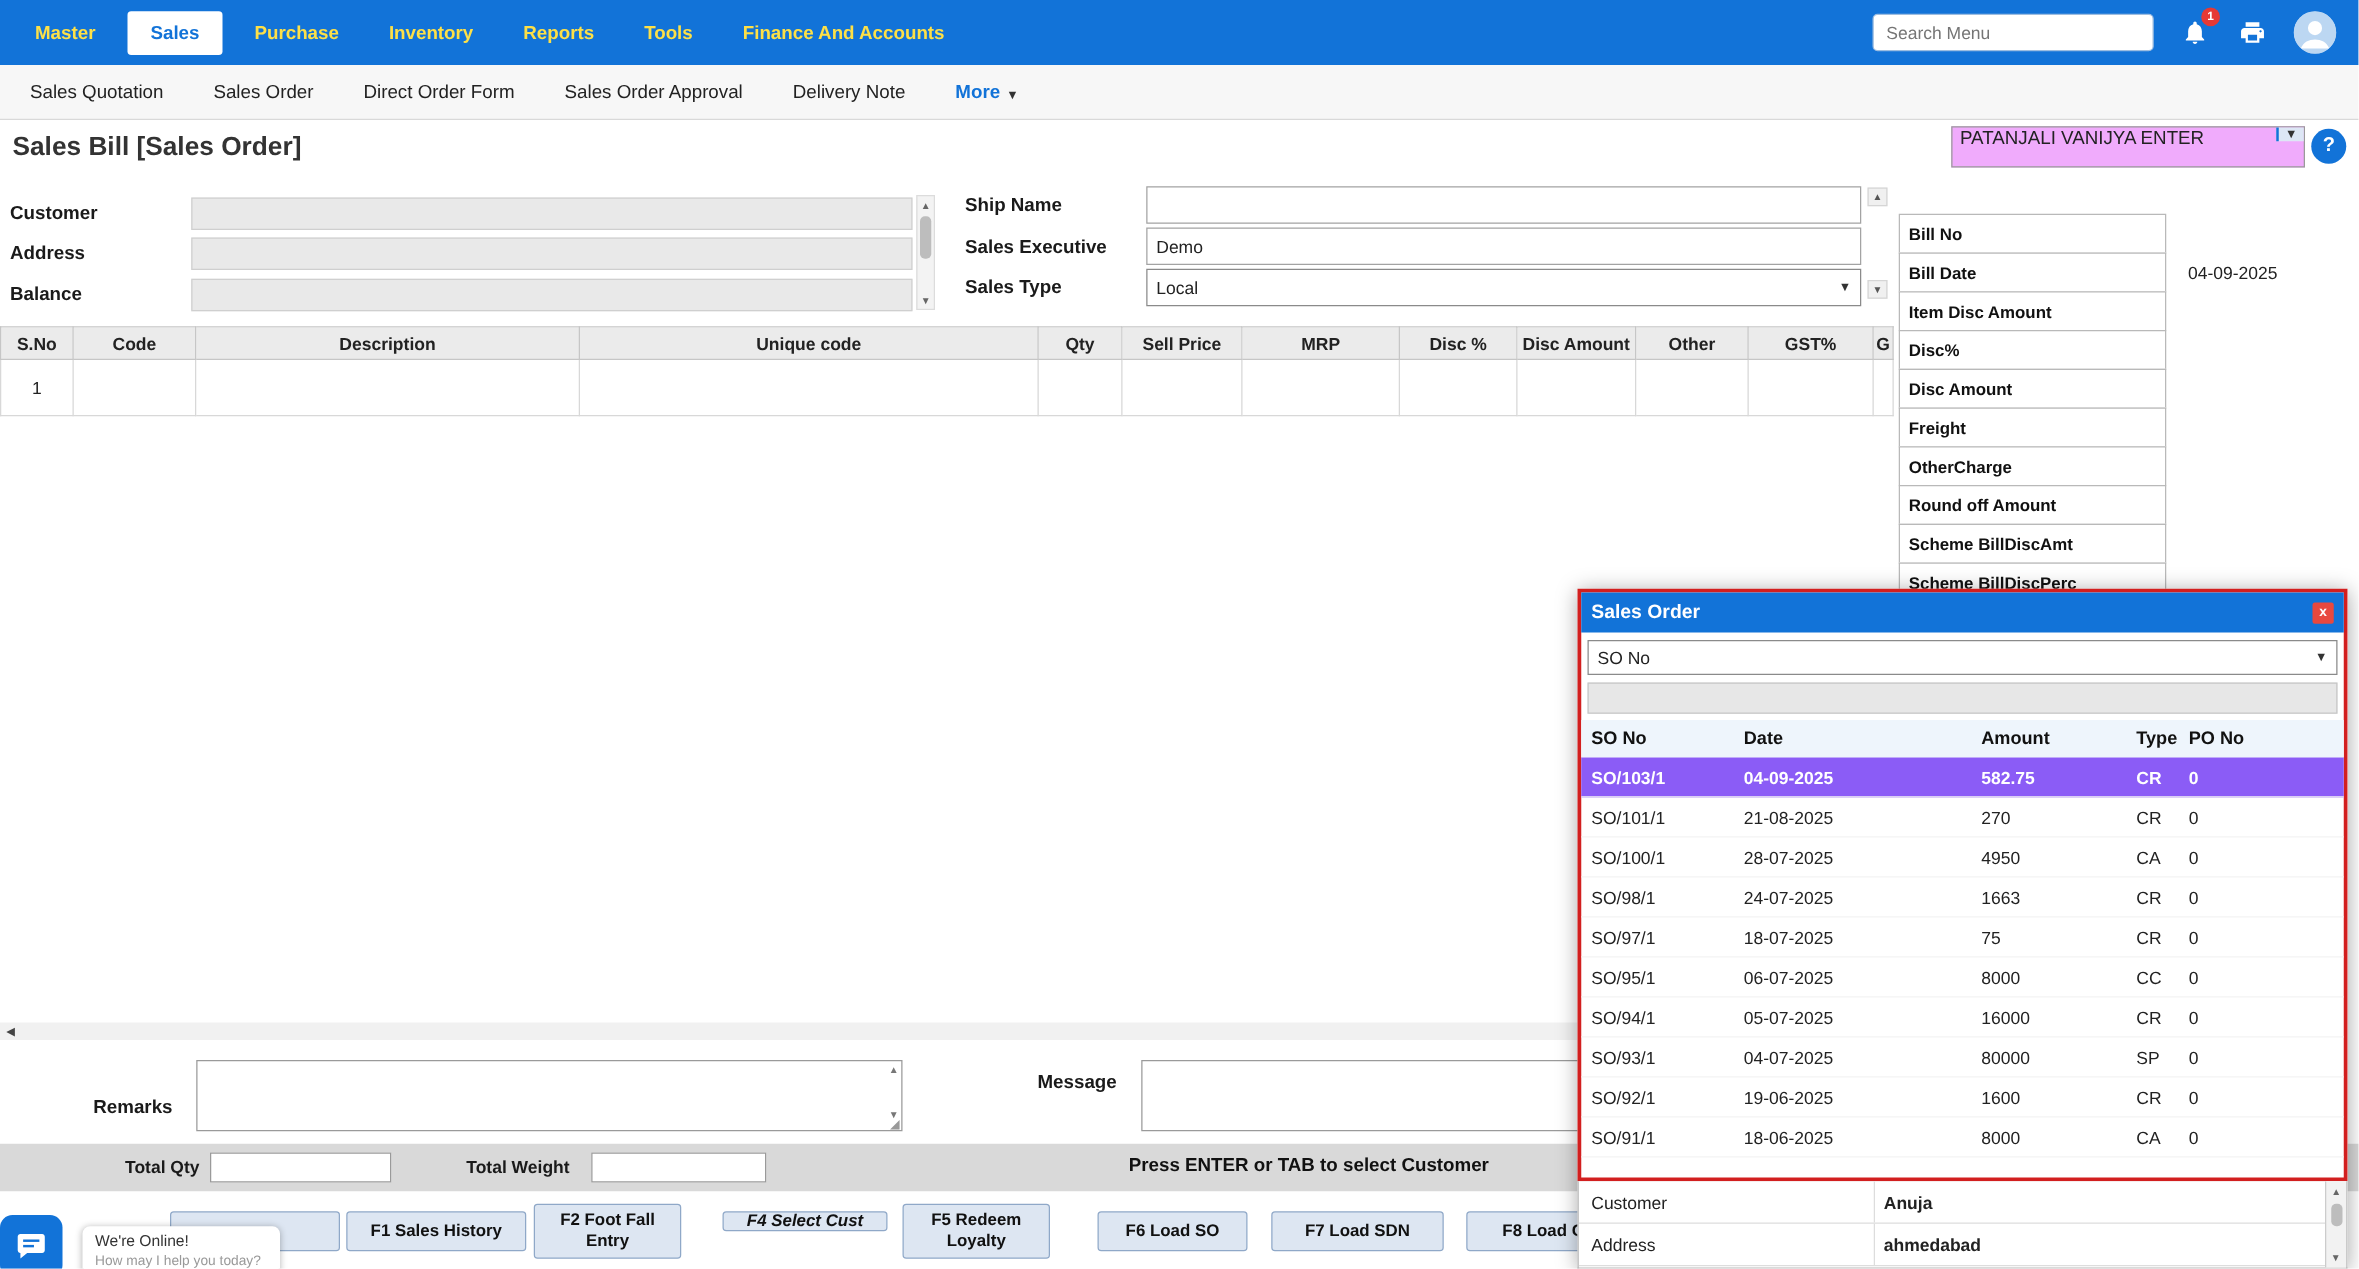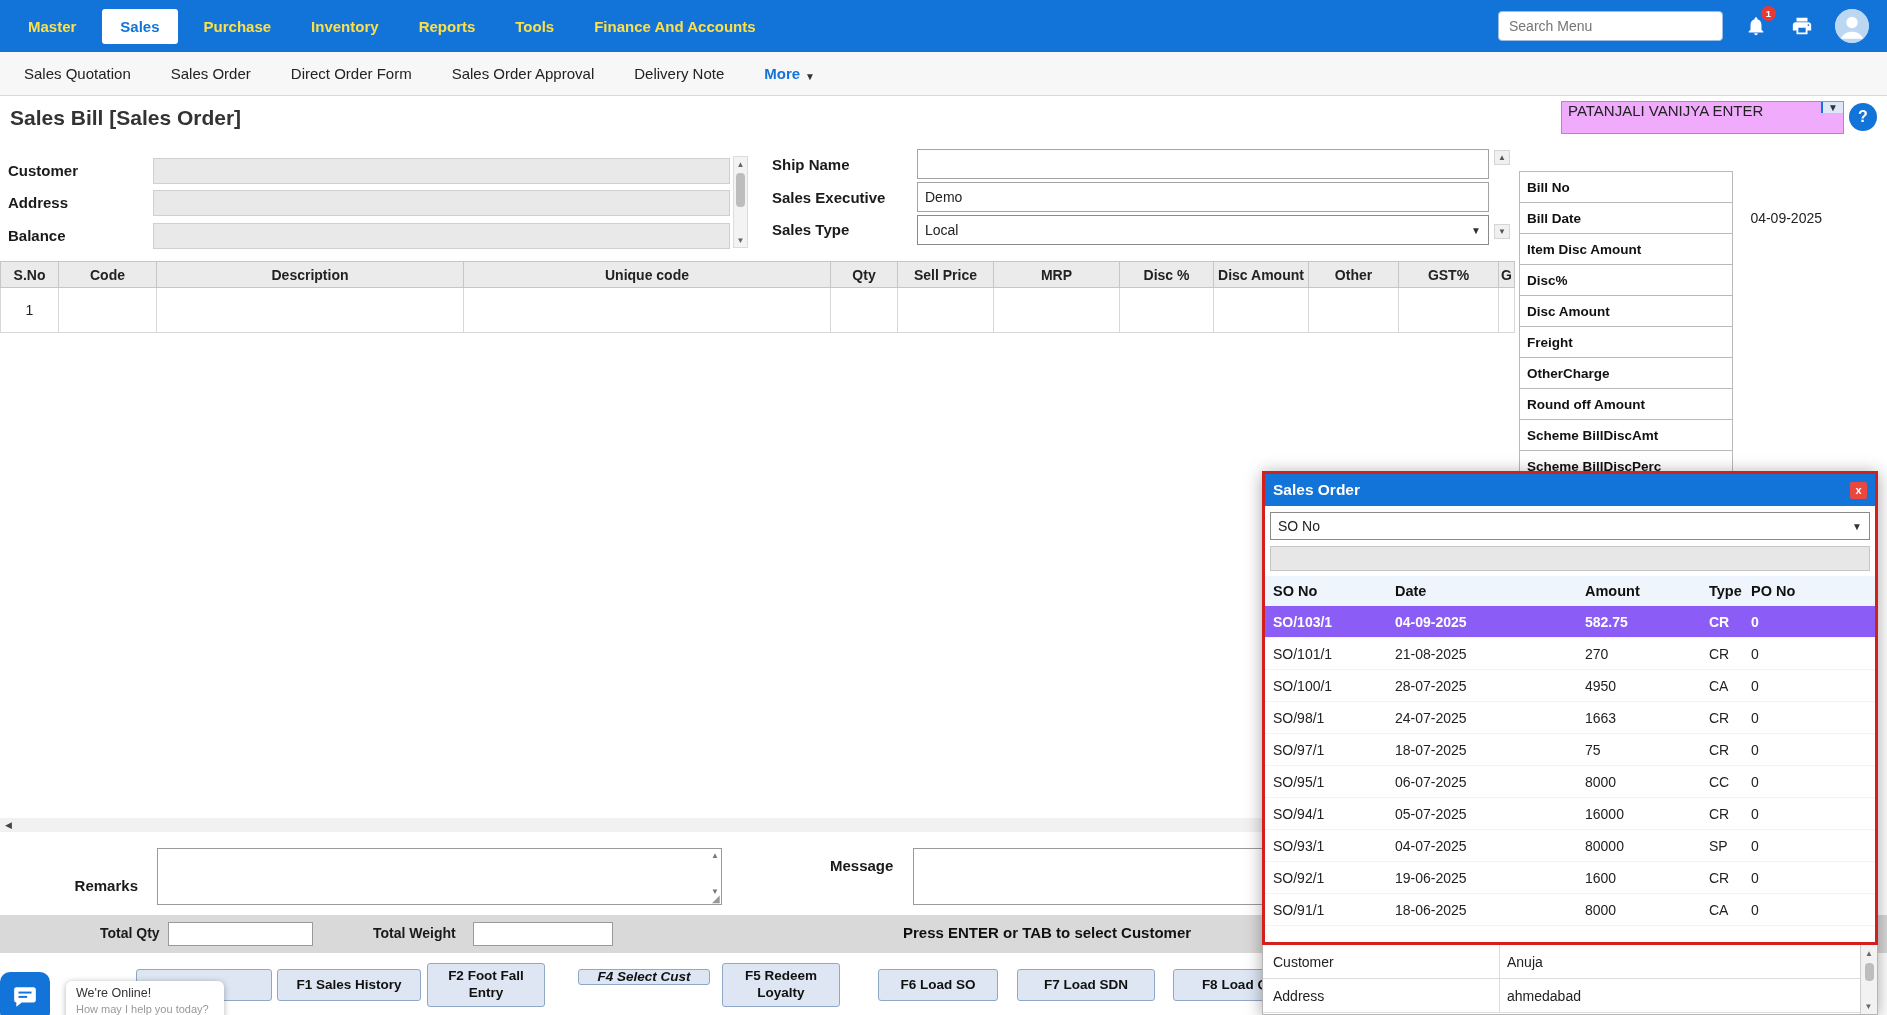--- a/index.html
+++ b/index.html
@@ -108,21 +108,21 @@
   .modal-filter { margin:6px 5px 0; height:25px; background:#e7e7e7; border:1px solid #c6c6c6; width:calc(100% - 10px);
                   font-size:13px; padding:0 6px; outline:none; }
   .so-grid { display:grid; grid-template-columns:122px 190px 124px 42px 1fr; align-items:center; }
   .so-grid > div { padding-left:8px; overflow:hidden; white-space:nowrap; }
   .so-header { height:30px; margin-top:5px; background:#eef5fc; font-size:14.5px; font-weight:bold; color:#111; }
   .so-row { height:32px; font-size:14px; color:#222; border-bottom:1px solid #f3f3f3; cursor:pointer; }
   .so-row.selected { background:#8b5cf6; color:#fff; font-weight:bold; }
   .modal-bottom { background:#fff; border:1px solid #b5b5b5; border-top:none; height:70px; position:relative; overflow:hidden; }
   .mb-row { display:flex; height:34px; border-bottom:1px solid #ddd; align-items:stretch; }
   .mb-label { width:236px; padding-left:10px; font-size:14px; color:#222; display:flex; align-items:center; }
-  .mb-value { flex:1; border-left:1px solid #ddd; padding-left:7px; font-size:14px; color:#222; display:flex; align-items:center; }
+  .mb-value { flex:1; border-left:1px solid #ddd; padding-left:7px; font-size:14px; color:#222; display:flex; align-items:center;font-weight:bold; }
   .mb-scroll { position:absolute; right:0; top:0; width:17px; height:70px; background:#f2f2f2; border-left:1px solid #ccc; z-index:2; }
   .mb-scroll .mini-btn { margin:1px auto; }
 </style>
 </head>
 <body>
 
 <div class="app">
 
   <header class="topnav">
     <nav class="topnav-menu">

